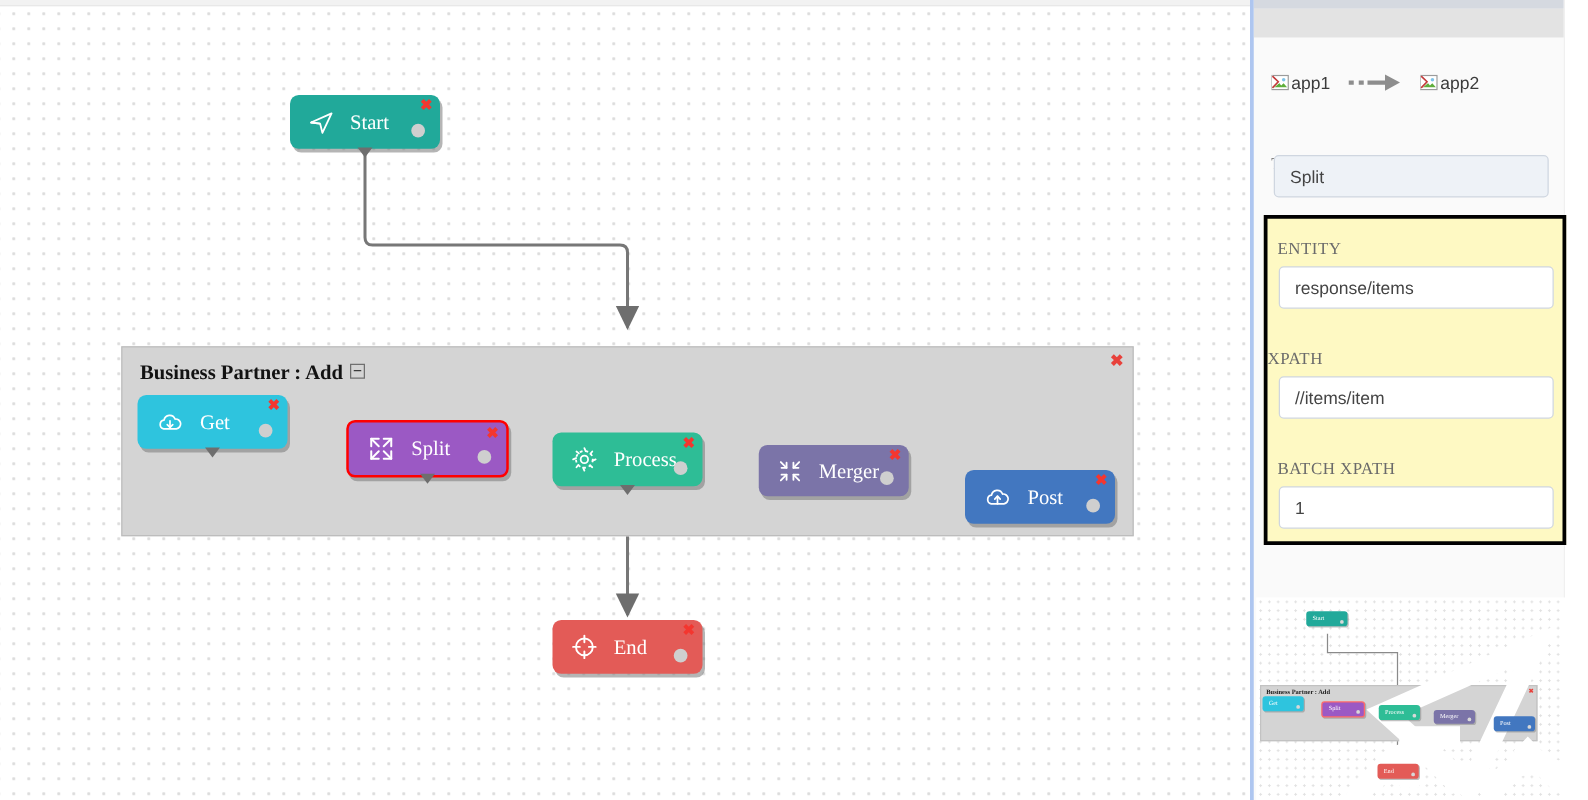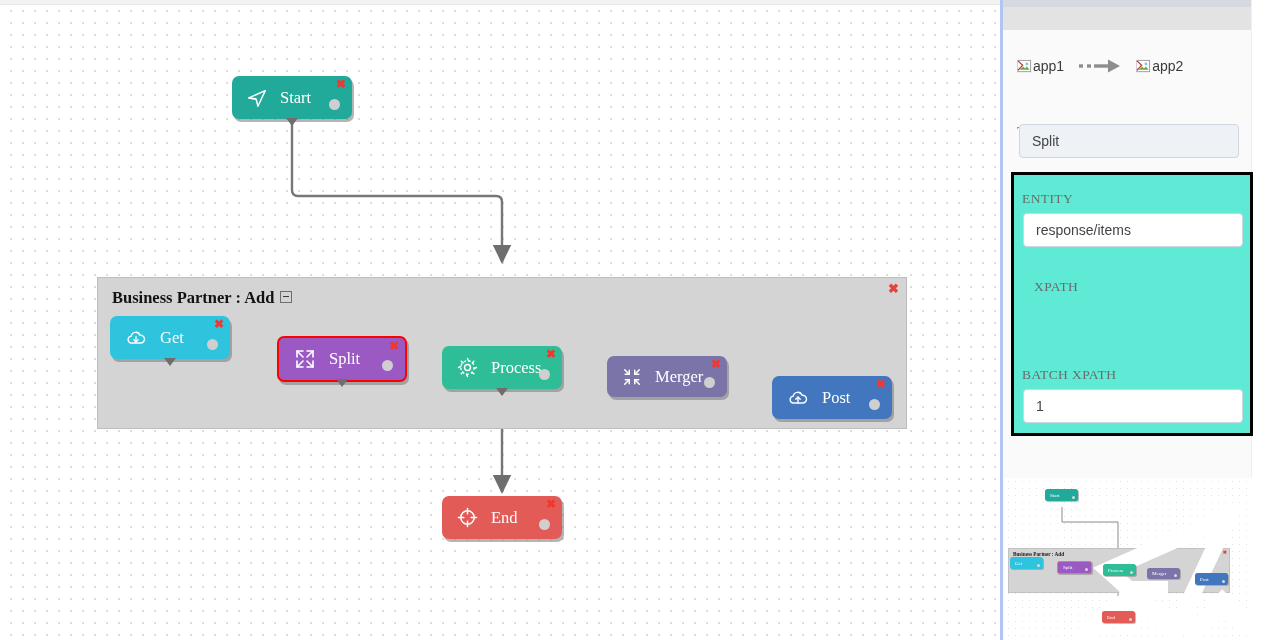--- a/index.html
+++ b/index.html
@@ -120,25 +120,25 @@
     font-family:"Liberation Sans",sans-serif;font-size:14px;color:#444;
     padding:0 12px;outline:none;
   }
   .field-input.filled{background:#eef2f7;}
 
   #text-label{position:absolute;left:14px;top:101px;margin-top:22px;}
   #text-input{position:absolute;left:16px;top:124px;}
 
   #entity-box{
     position:absolute;left:8px;top:172px;width:242px;height:264px;
-    border:3px solid #000000;background:#5eead4;box-sizing:border-box;
+    border:3px solid #000000;background:#fef9c3;box-sizing:border-box;
   }
   #entity-label{position:absolute;left:8px;top:16px;}
   #entity-input{position:absolute;left:9px;top:38px;}
-  #xpath-label{position:absolute;left:20px;top:104px;}
+  #xpath-label{position:absolute;left:0;top:104px;}
   #xpath-input{position:absolute;left:9px;top:126px;}
   #batch-label{position:absolute;left:8px;top:192px;}
   #batch-input{position:absolute;left:9px;top:214px;}
 
   
   #minimap{
     position:absolute;left:2px;top:478px;width:247px;height:162px;
     background:#ffffff;
     background-image:radial-gradient(#e2e2e2 .9px, transparent 1px);
     background-size:7px 7px;
@@ -348,20 +348,21 @@
     </div>
 
     <div class="field-label" id="text-label">TEXT</div>
     <input class="field-input filled" id="text-input" type="text" value="Split" style="">
 
     <div id="entity-box">
       <div class="field-label" id="entity-label">ENTITY</div>
       <input class="field-input" id="entity-input" type="text" value="response/items" style="">
 
       <div class="field-label" id="xpath-label">XPATH</div>
+      <input class="field-input" id="xpath-input" type="text" value="//items/item" style="">
 
       <div class="field-label" id="batch-label">BATCH XPATH</div>
       <input class="field-input" id="batch-input" type="text" value="1" style="">
     </div>
 
     <div id="minimap">
       <svg viewBox="0 0 247 162">
         <defs>
           <marker id="mah" markerWidth="6" markerHeight="6" refX="4.8" refY="3" orient="auto">
             <path d="M0,0.4 L5.4,3 L0,5.6 z" fill="#8a8a8a"></path>

